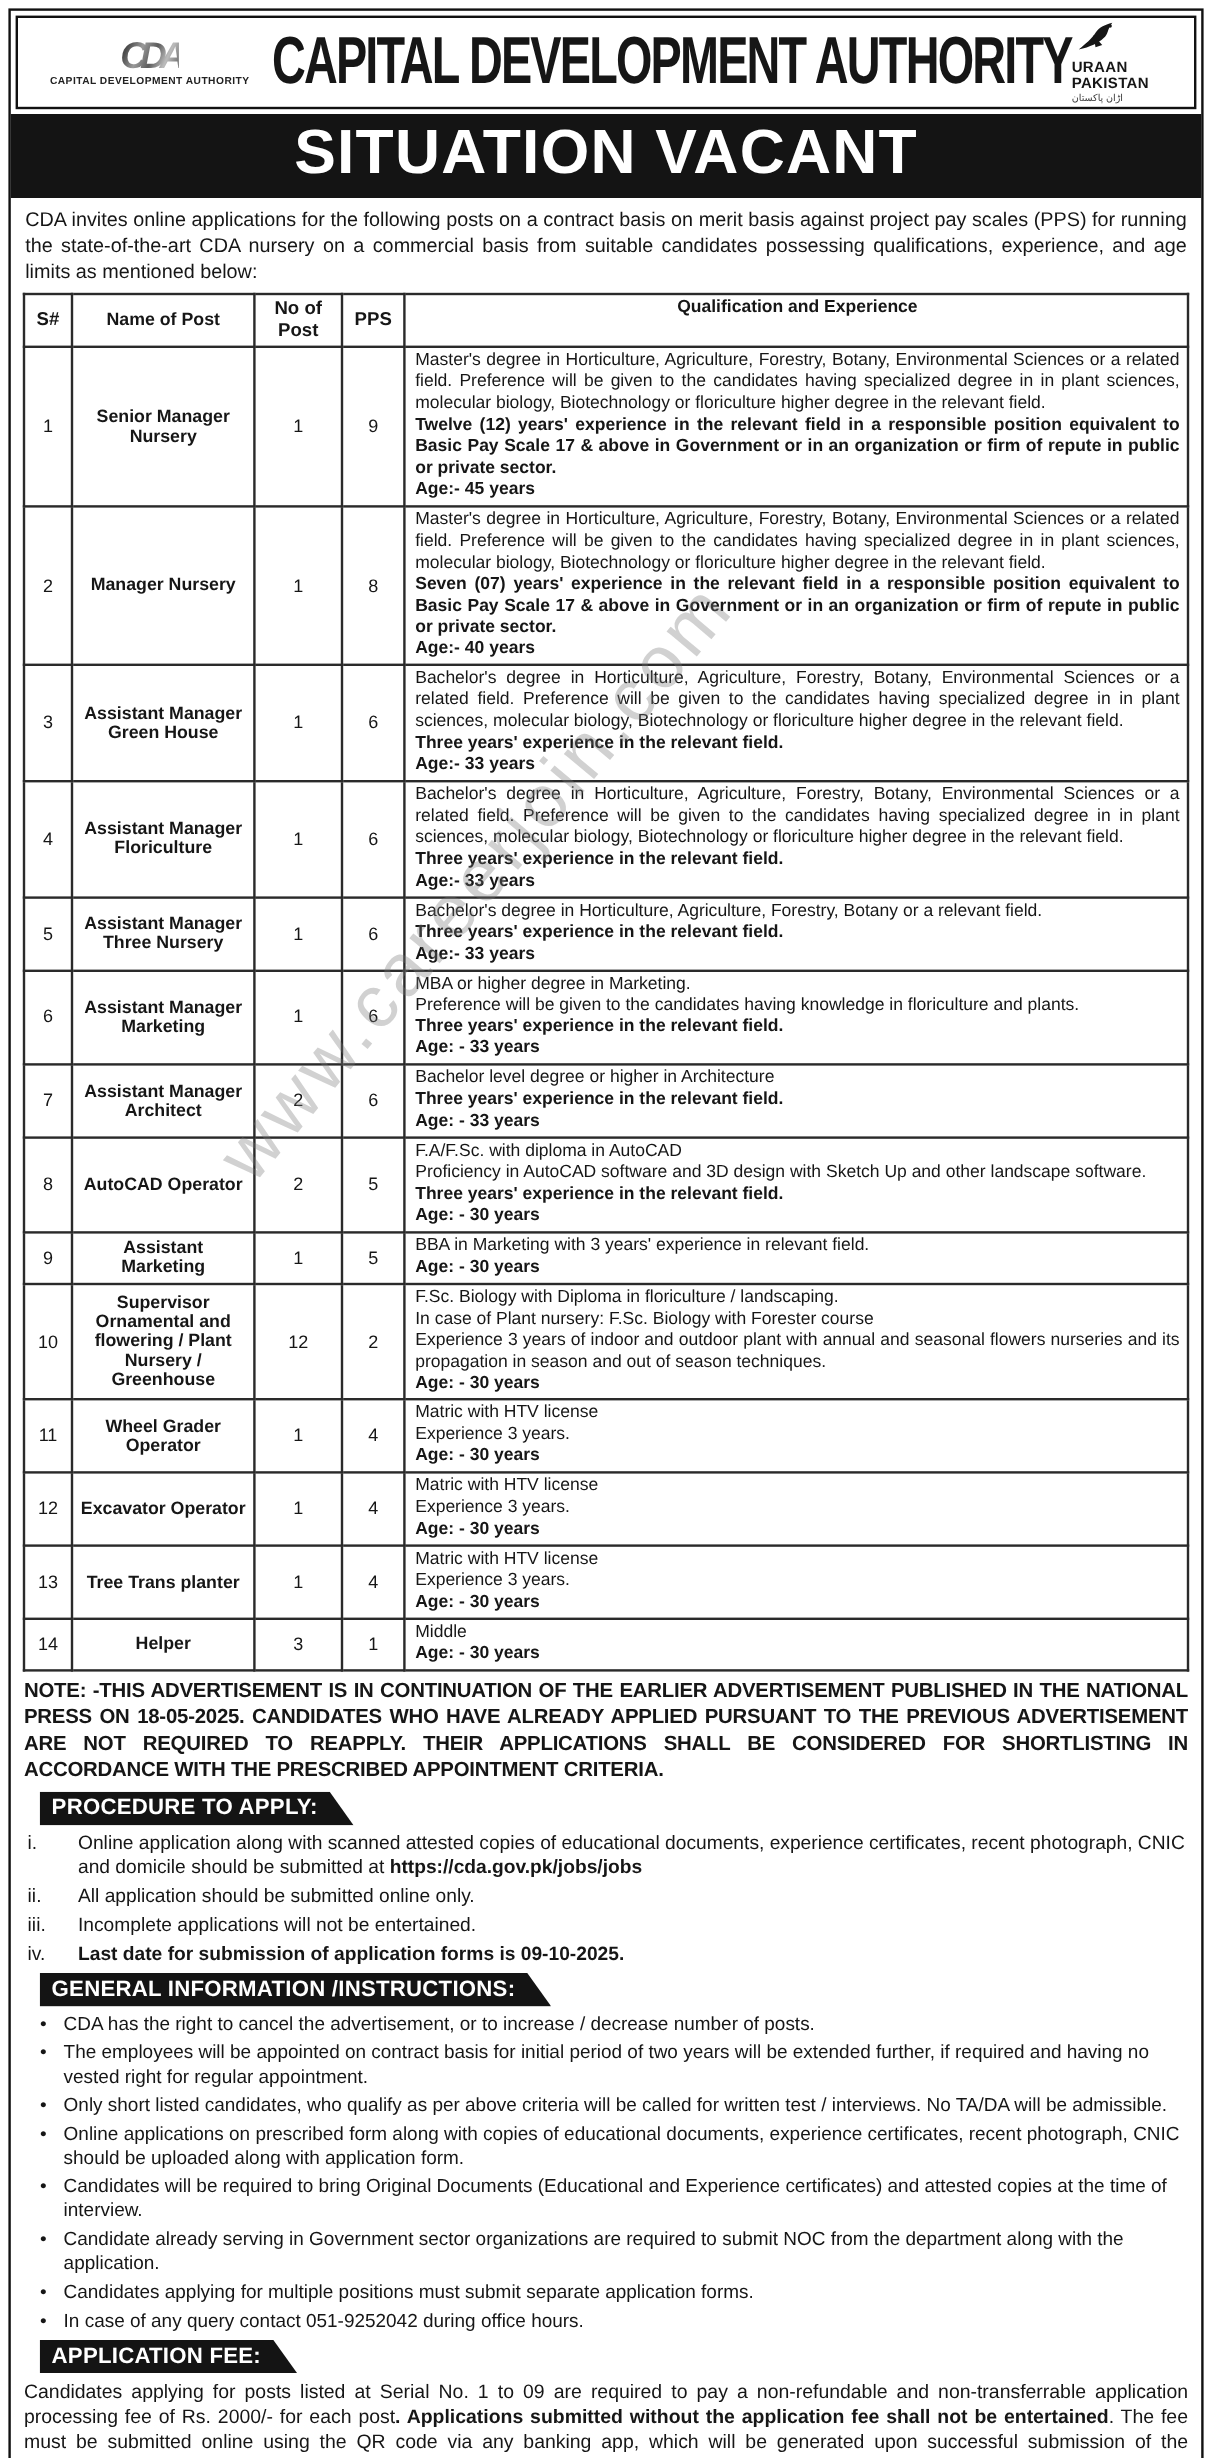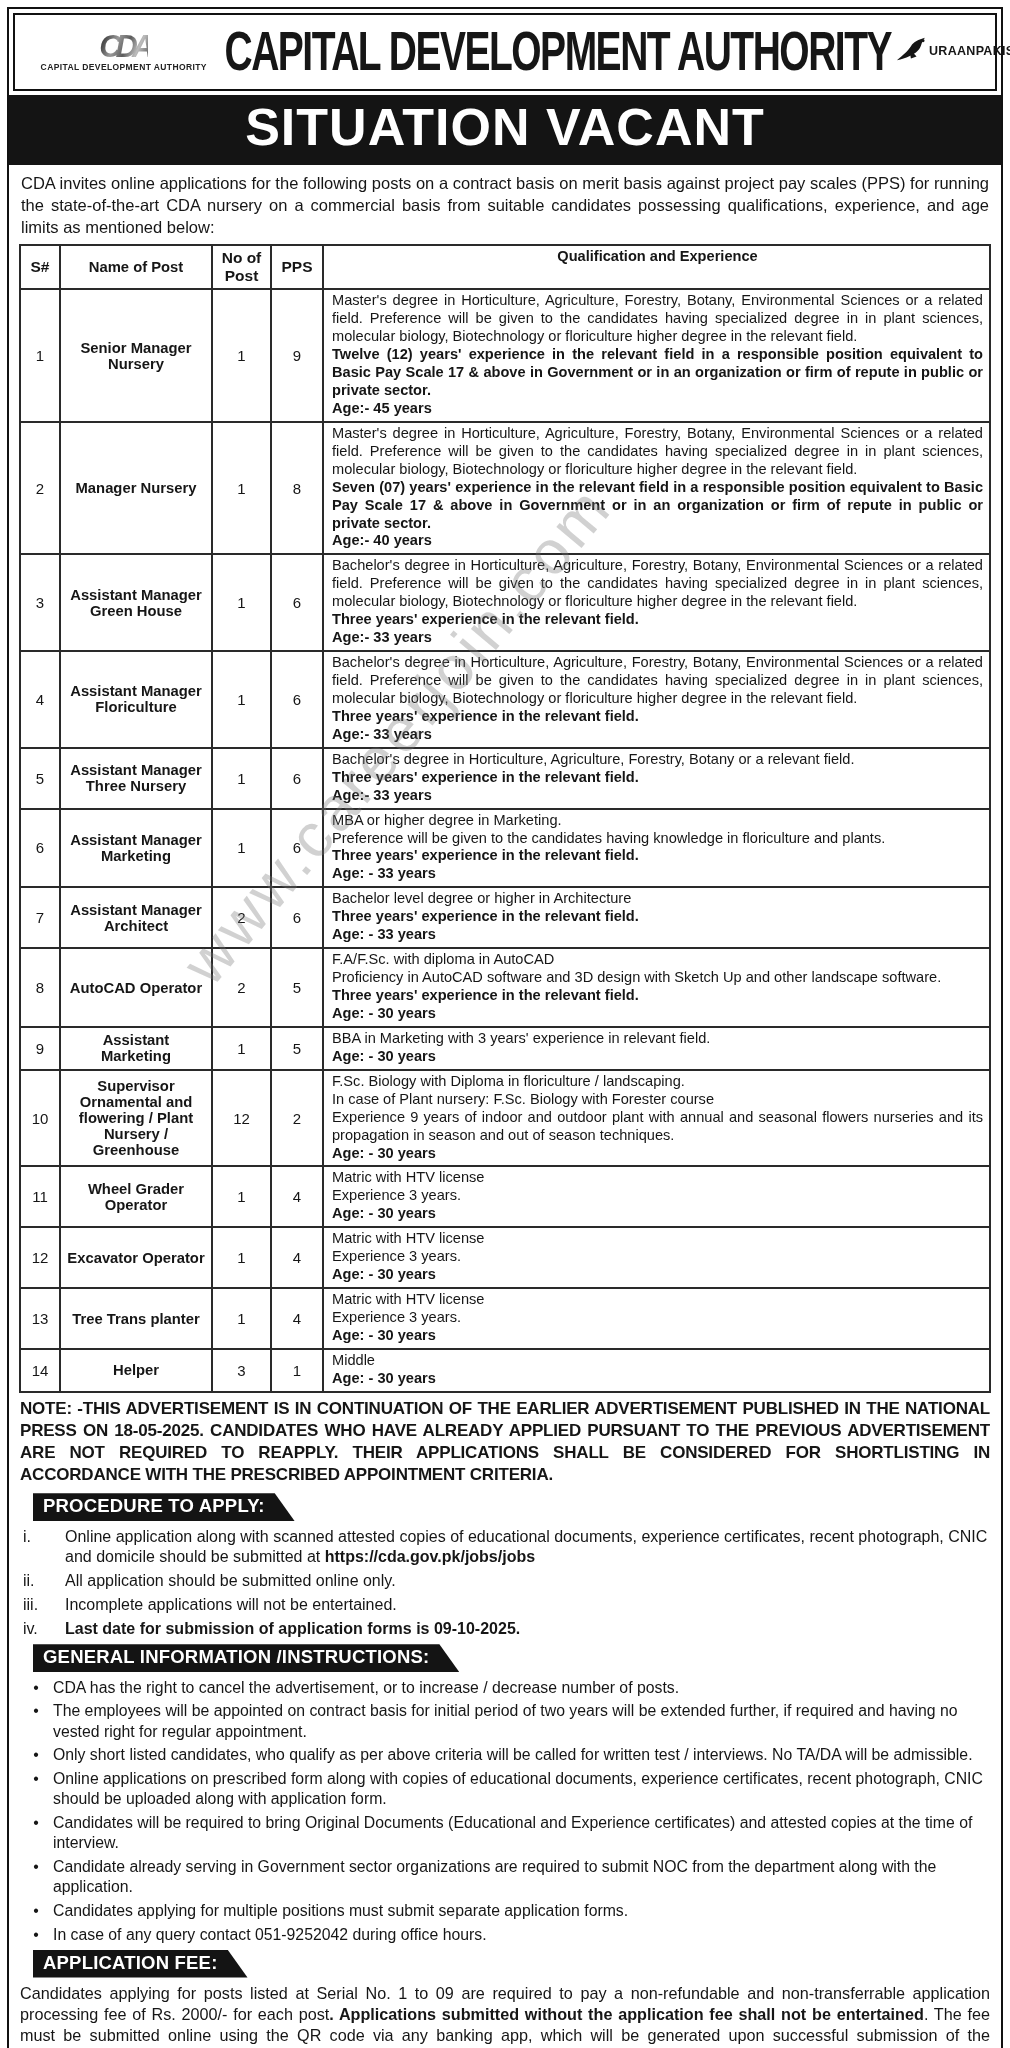--- a/index.html
+++ b/index.html
@@ -10,38 +10,38 @@
 
   
   .header-box { border:2.5px solid #111; margin:4px; display:flex; align-items:center; padding:4px 8px; height:78px; }
   .cda-logo { width:208px; display:flex; flex-direction:column; align-items:center; }
   .cda-letters { font-size:31px; font-weight:800; font-style:italic; letter-spacing:-6px; line-height:0.95;
                  background:linear-gradient(115deg,#4c4c4c 15%,#9a9a9a 35%,#5c5c5c 55%,#bdbdbd 75%,#6a6a6a 95%);
                  -webkit-background-clip:text; background-clip:text; color:transparent; }
   .cda-sub { font-size:8.5px; font-weight:700; letter-spacing:0.4px; color:#222; margin-top:1px; }
   .main-title { flex:1; text-align:center; font-size:39px; font-weight:800; letter-spacing:-1.5px;
                 white-space:nowrap; transform:scaleY(1.42); color:#161616; }
-  .uraan-logo { width:96px; display:flex; flex-direction:row; align-items:center; line-height:1.05; }
+  .uraan-logo { width:96px; display:flex; flex-direction:column; line-height:1.05; }
   .uraan-logo .uline { font-size:12.5px; font-weight:800; color:#161616; letter-spacing:0.3px; }
   .uraan-urdu { font-size:8px; color:#333; margin-top:2px; }
 
   
   .banner { background:#141414; color:#fff; text-align:center; font-size:52px; font-weight:800;
             letter-spacing:1px; padding:2px 0 8px; transform-origin:center; }
 
   
   .content { padding:6px 10px 8px; }
   .intro { font-size:16.5px; line-height:1.32; text-align:justify; padding:2px 2px 6px; }
 
   table { width:100%; border-collapse:collapse; }
   th,td { border:2px solid #2a2a2a; vertical-align:middle; }
   th { font-size:15.5px; font-weight:700; padding:3px 2px; }
   .col-sno { width:40px; text-align:center; }
   .col-name { width:152px; text-align:center; font-weight:700; font-size:14.8px; padding:2px 6px; }
-  .col-posts { width:59px; text-align:center; }
+  .col-posts { width:73px; text-align:center; }
   .col-pps { width:52px; text-align:center; }
   .col-qual { text-align:left; font-size:14.6px; padding:2px 6px 3px 8px; vertical-align:top; }
   td.col-sno, td.col-posts, td.col-pps { font-size:15px; }
   .col-qual div { line-height:1.23; text-align:justify; }
   .col-qual .b { font-weight:700; }
 
   .note { font-size:17px; font-weight:700; line-height:1.3; text-align:justify; padding:5px 1px 4px;
           letter-spacing:-0.2px; }
   .tag { display:inline-block; background:#141414; color:#fff; font-weight:700; font-size:18.5px;
          padding:2px 30px 4px 10px; margin:3px 14px 4px;
@@ -206,21 +206,21 @@
               </td>
             </tr>
             <tr>
               <td class="col-sno">10</td>
               <td class="col-name">Supervisor Ornamental and flowering / Plant Nursery / Greenhouse</td>
               <td class="col-posts">12</td>
               <td class="col-pps">2</td>
               <td class="col-qual">
                 <div>F.Sc. Biology with Diploma in floriculture / landscaping.</div>
                 <div>In case of Plant nursery: F.Sc. Biology with Forester course</div>
-                <div>Experience 9 years of indoor and outdoor plant with annual and seasonal flowers nurseries and its propagation in season and out of season techniques.</div>
+                <div>Experience 3 years of indoor and outdoor plant with annual and seasonal flowers nurseries and its propagation in season and out of season techniques.</div>
                 <div class="b">Age: - 30 years</div>
               </td>
             </tr>
             <tr>
               <td class="col-sno">11</td>
               <td class="col-name">Wheel Grader Operator</td>
               <td class="col-posts">1</td>
               <td class="col-pps">4</td>
               <td class="col-qual">
                 <div>Matric with HTV license</div>

